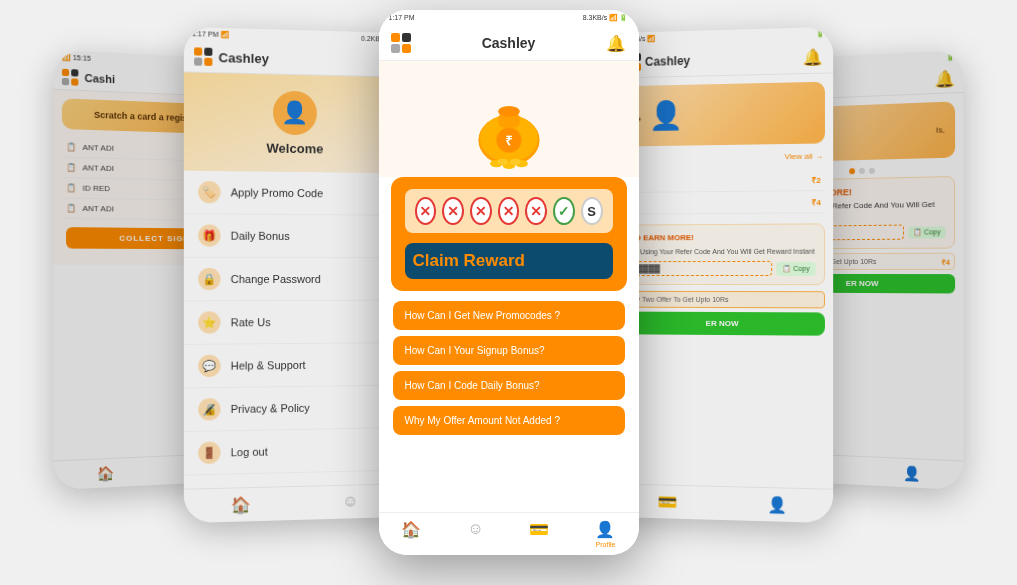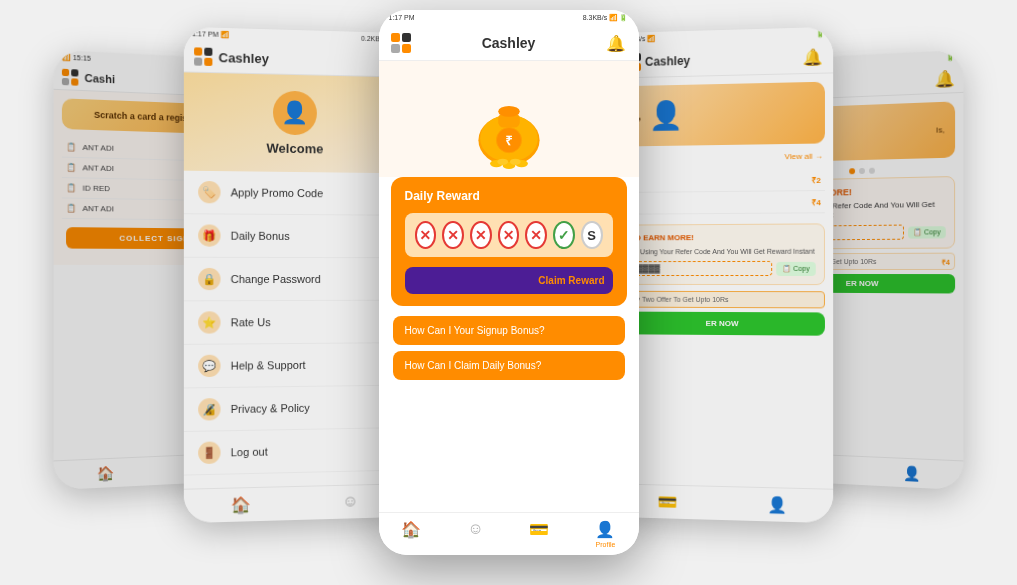--- a/index.html
+++ b/index.html
@@ -566,26 +566,26 @@
       color: #43a047;
       border: 2px solid #43a047;
     }
     .phone-center .reward-circle.s-circle {
       background: #fff;
       color: #333;
       font-size: 13px;
       border: 2px solid #ccc;
     }
     .phone-center .claim-btn {
-      background: #4c1d95;
+      background: #0c4a6e;
       border-radius: 8px;
-      text-align: right;
+      text-align: left;
       padding: 8px;
       color: #ff8c00;
-      font-size: 10px;
+      font-size: 17px;
       font-weight: bold;
     }
 
     .phone-center .faqs-section {
       padding: 10px 14px 0;
     }
     .phone-center .faqs-title {
       font-size: 13px;
       font-weight: bold;
       color: #333;
@@ -869,41 +869,46 @@
         <ellipse cx="36" cy="94" rx="7" ry="4" fill="#ffc107"></ellipse>
         <ellipse cx="50" cy="96" rx="7" ry="4" fill="#ffc107"></ellipse>
         <ellipse cx="64" cy="94" rx="7" ry="4" fill="#ffc107"></ellipse>
         <ellipse cx="43" cy="92" rx="6" ry="3.5" fill="#ffca28"></ellipse>
         <ellipse cx="57" cy="92" rx="6" ry="3.5" fill="#ffca28"></ellipse>
       </svg>
     </div>
   </div>
 
   <div class="daily-reward-card">
-    <div class="card-title">Daily Reward</div>
     <div class="reward-circles">
       <div class="reward-circle fail">✕</div>
       <div class="reward-circle fail">✕</div>
       <div class="reward-circle fail">✕</div>
       <div class="reward-circle fail">✕</div>
       <div class="reward-circle fail">✕</div>
       <div class="reward-circle success">✓</div>
       <div class="reward-circle s-circle">S</div>
     </div>
     <div class="claim-btn">
       <span>Claim Reward</span>
     </div>
   </div>
 
   <div class="faqs-section">
     <div class="faq-item">
+      <span>How Can I Get New Promocodes ?</span>
+    </div>
+    <div class="faq-item">
       <span>How Can I Your Signup Bonus?</span>
     </div>
     <div class="faq-item">
-      <span>How Can I Claim Daily Bonus?</span>
+      <span>How Can I Code Daily Bonus?</span>
+    </div>
+    <div class="faq-item">
+      <span>Why My Offer Amount Not Added ?</span>
     </div>
   </div>
 
   <div class="bottom-nav">
     <div class="nav-item">
       <span>🏠</span>
     </div>
     <div class="nav-item">
       <span>☺</span>
     </div>

